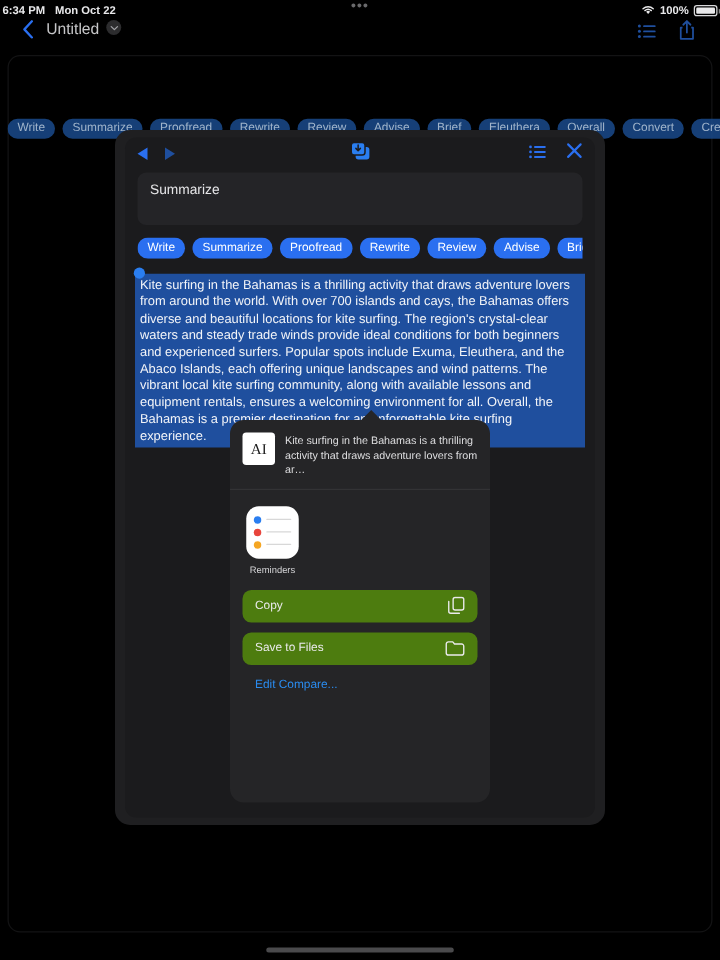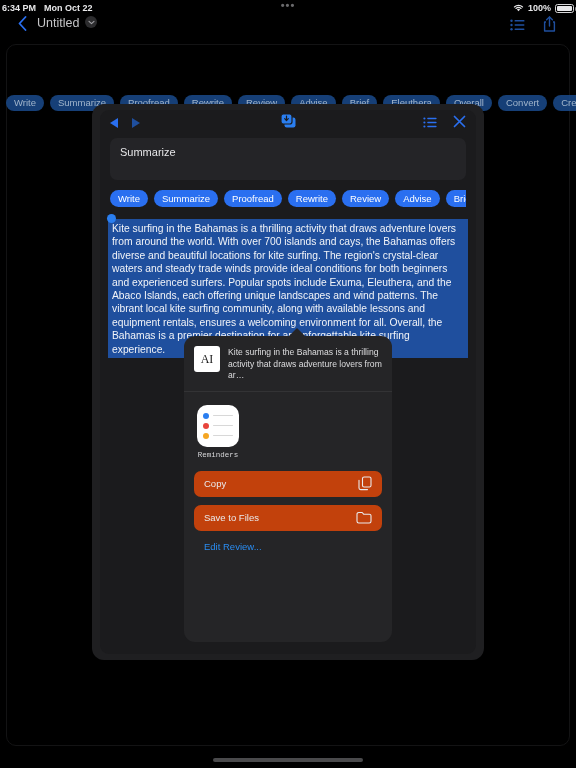--- a/index.html
+++ b/index.html
@@ -134,37 +134,37 @@
   }
   .pop-header { display: flex; gap: 8px; padding: 10px 10px 9px; align-items: flex-start; }
   .doc-icon {
     width: 26px; height: 26px; background: #fff; border-radius: 3px;
     flex: none; display: flex; align-items: center; justify-content: center;
     color: #1a1a1a; font-size: 12px; font-family: "Liberation Serif", serif;
   }
   .pop-preview { color: #dedee0; font-size: 8.6px; line-height: 11.5px; padding-top: 1px; }
   .divider { height: 1px; background: #333335; margin: 0; }
 
-  .apps-row { display: flex; gap: 16px; padding: 13px 13px 10px; font-family: Liberation Mono, monospace; }
+  .apps-row { display: flex; gap: 16px; padding: 13px 13px 10px; }
   .app { width: 42px; text-align: center; }
   .app-icon {
     width: 42px; height: 42px; border-radius: 10px; background: #fff;
     display: flex; align-items: center; justify-content: center;
     flex-direction: column; gap: 4px; padding: 7px 6px;
   }
   .rem-row { display: flex; align-items: center; gap: 4px; width: 100%; }
   .rem-dot { width: 6px; height: 6px; border-radius: 50%; flex: none; }
   .rem-line { height: 1.5px; background: #d8d8d8; flex: 1; border-radius: 1px; }
   .more-dots { display: flex; gap: 4px; align-items: center; justify-content: center; }
   .more-dot { width: 7px; height: 7px; border-radius: 50%; background: #4a4a55; }
   .app-label { color: #d6d6d8; font-size: 7.5px; margin-top: 4px; }
 
   .action-list { padding: 2px 10px 0; }
   .action-row {
-    background: #c2410c; border-radius: 7px; height: 26px;
+    background: #4d7c0f; border-radius: 7px; height: 26px;
     display: flex; align-items: center; padding: 0 10px;
     margin-bottom: 8px;
   }
   .action-label { color: #eaeaec; font-size: 9.5px; }
   .action-icon { margin-left: auto; display: flex; align-items: center; }
   .edit-actions { color: #2a8cf0; font-size: 9.5px; padding: 2px 10px; }
 
   
   .home-indicator {
     position: absolute; bottom: 6px; left: 50%; transform: translateX(-50%);
@@ -355,19 +355,19 @@
         </span>
       </div>
       <div class="action-row">
         <span class="action-label">Save to Files</span>
         <span class="action-icon">
           <svg width="16" height="13" viewBox="0 0 16 13">
             <path d="M1 3.2 A1.7 1.7 0 0 1 2.7 1.5 H6.2 L7.6 3.2 H13.3 A1.7 1.7 0 0 1 15 4.9 V10.3 A1.7 1.7 0 0 1 13.3 12 H2.7 A1.7 1.7 0 0 1 1 10.3 Z" stroke="#eaeaec" stroke-width="1.1" fill="none" stroke-linejoin="round"></path>
           </svg>
         </span>
       </div>
-      <div class="edit-actions">Edit Review...</div>
+      <div class="edit-actions">Edit Compare...</div>
     </div>
 
   </div>
 
   <div class="home-indicator"></div>
 </div>
 
 </body></html>

